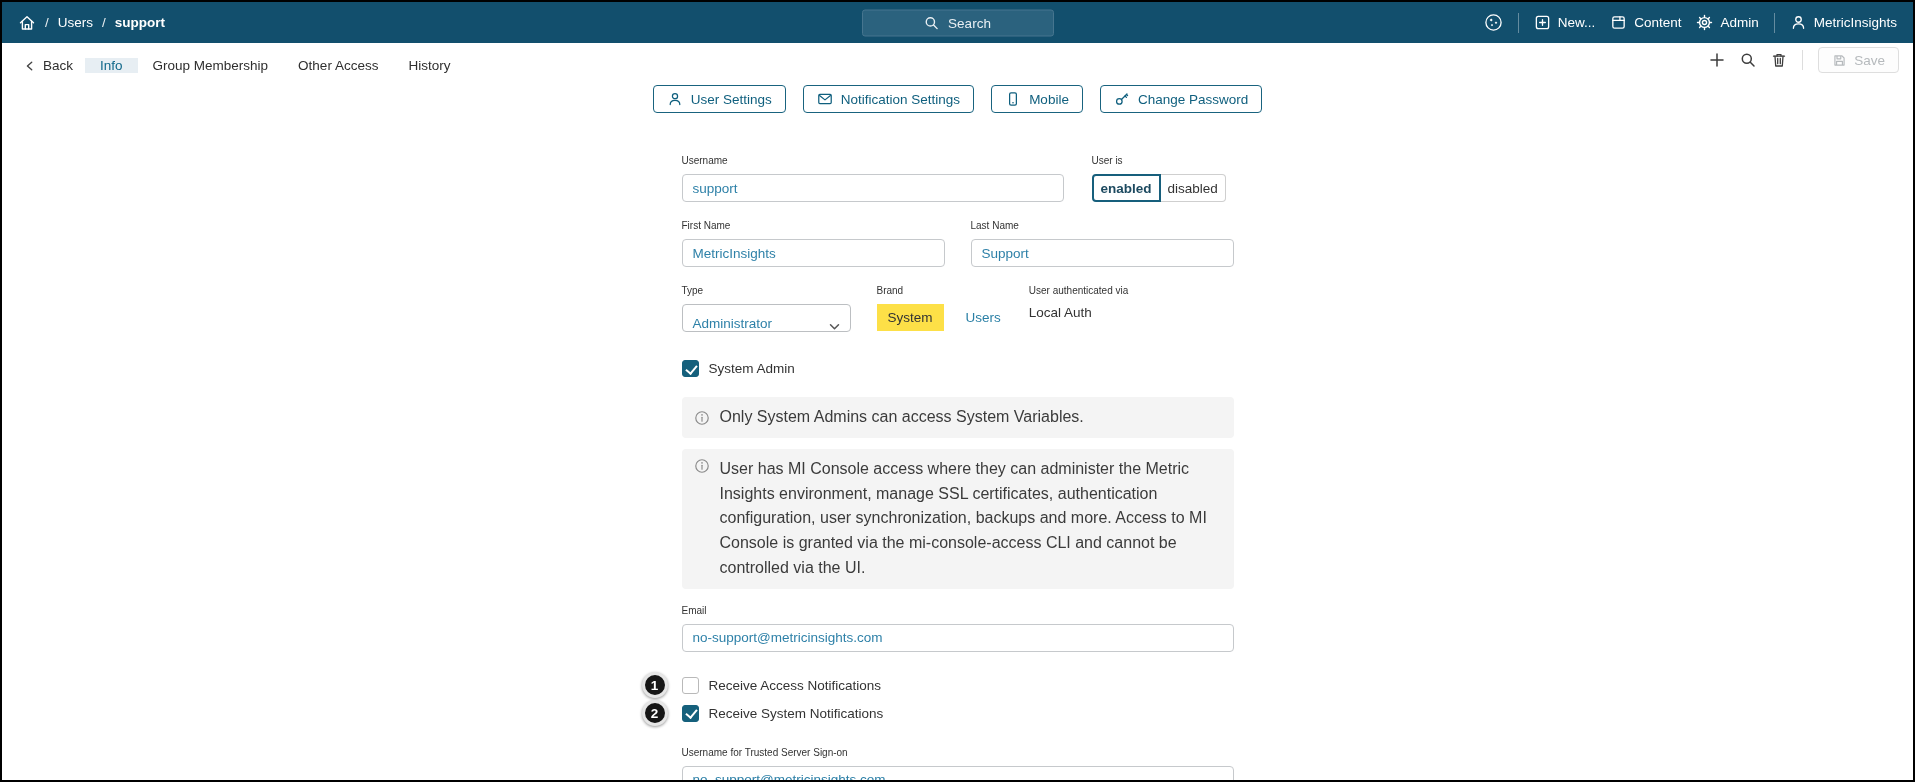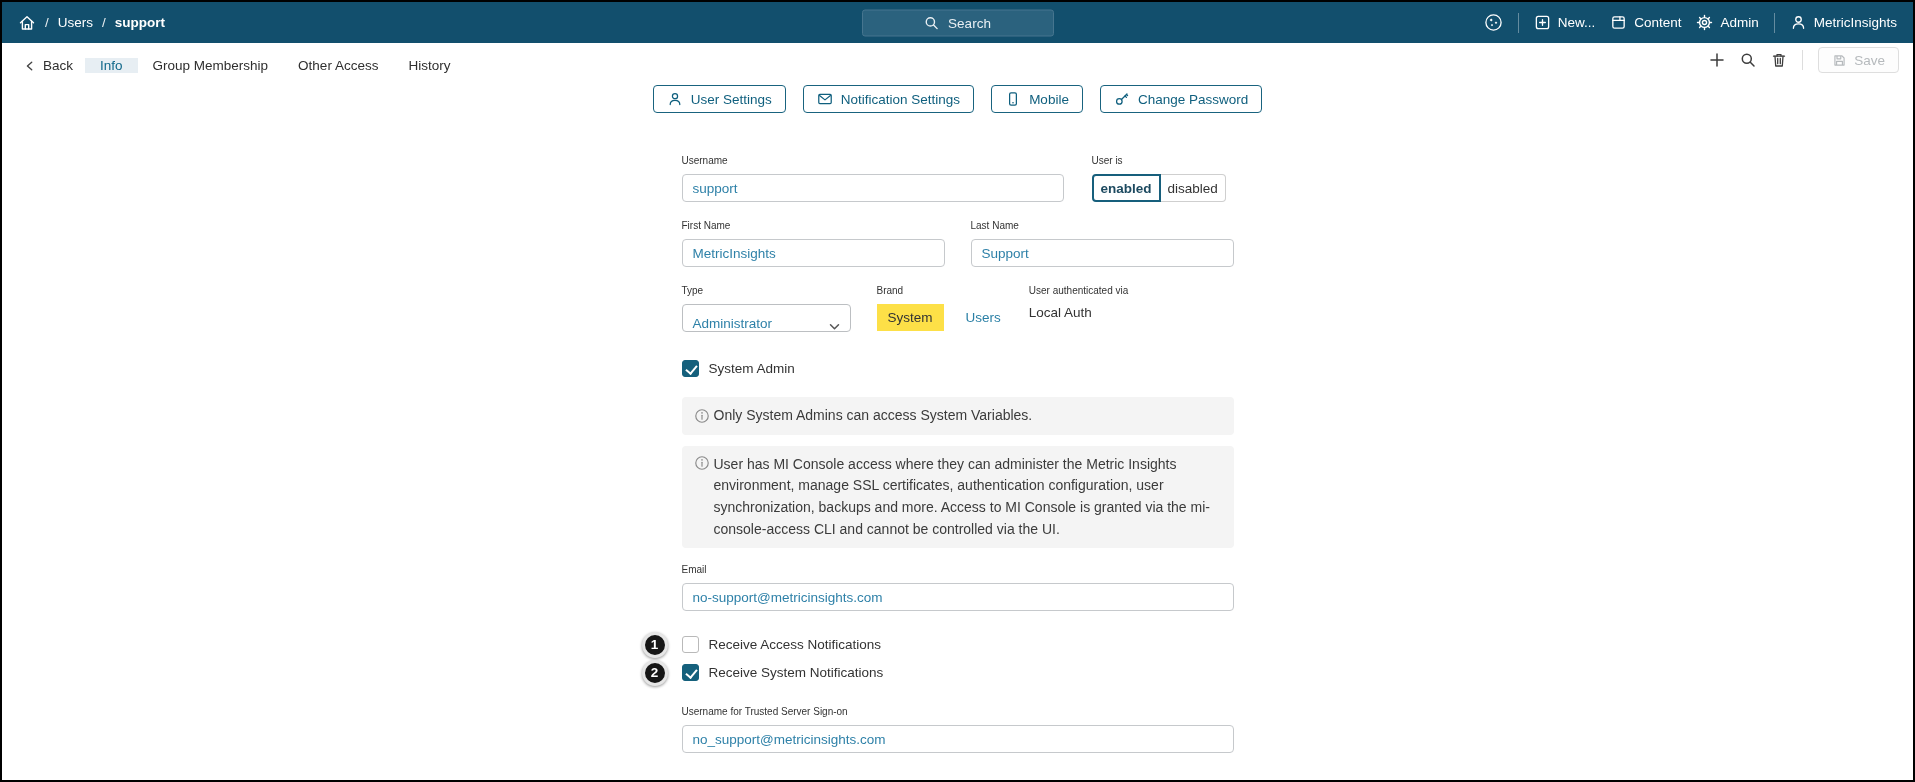--- a/index.html
+++ b/index.html
@@ -68,21 +68,21 @@
   .authval { font-size:13.5px; color:#333; margin-top:9px; }
 
   .checkrow { display:flex; align-items:center; gap:10px; position:relative; }
   .row-sysadmin { margin-top:28px; }
   .cbox { width:17px; height:17px; border:1px solid #b9b9b9; border-radius:3px; background:#fff; position:relative; flex:none; cursor:pointer; }
   .cbox.checked { background:#15607c; border-color:#15607c; }
   .cbox.checked::after { content:""; position:absolute; left:5px; top:1.5px; width:5px; height:9px;
     border:solid #fff; border-width:0 2px 2px 0; transform:rotate(40deg); }
   .cbl { font-size:13.5px; color:#333; }
 
-  .note { background:#f4f4f4; border-radius:4px; padding:8px 12px; display:flex; gap:4px; font-size:14px;
+  .note { background:#f4f4f4; border-radius:4px; padding:8px 12px; display:flex; gap:10px; font-size:16px;
     color:#3b3b3b; line-height:1.55; }
   .note-1 { margin-top:20px; align-items:center; }
   .note-2 { margin-top:11px; align-items:flex-start; }
   .note .icon { flex:none; margin-top:1px; }
 
   .row-email { margin-top:16px; }
   .row-notif1 { margin-top:25px; }
   .row-notif2 { margin-top:11px; }
   .badge { position:absolute; left:-40px; top:50%; transform:translateY(-50%); width:26px; height:26px;
     background:#161616; border:3px solid #e6e6e6; border-radius:50%; color:#fff; font-size:13.5px; font-weight:700;

